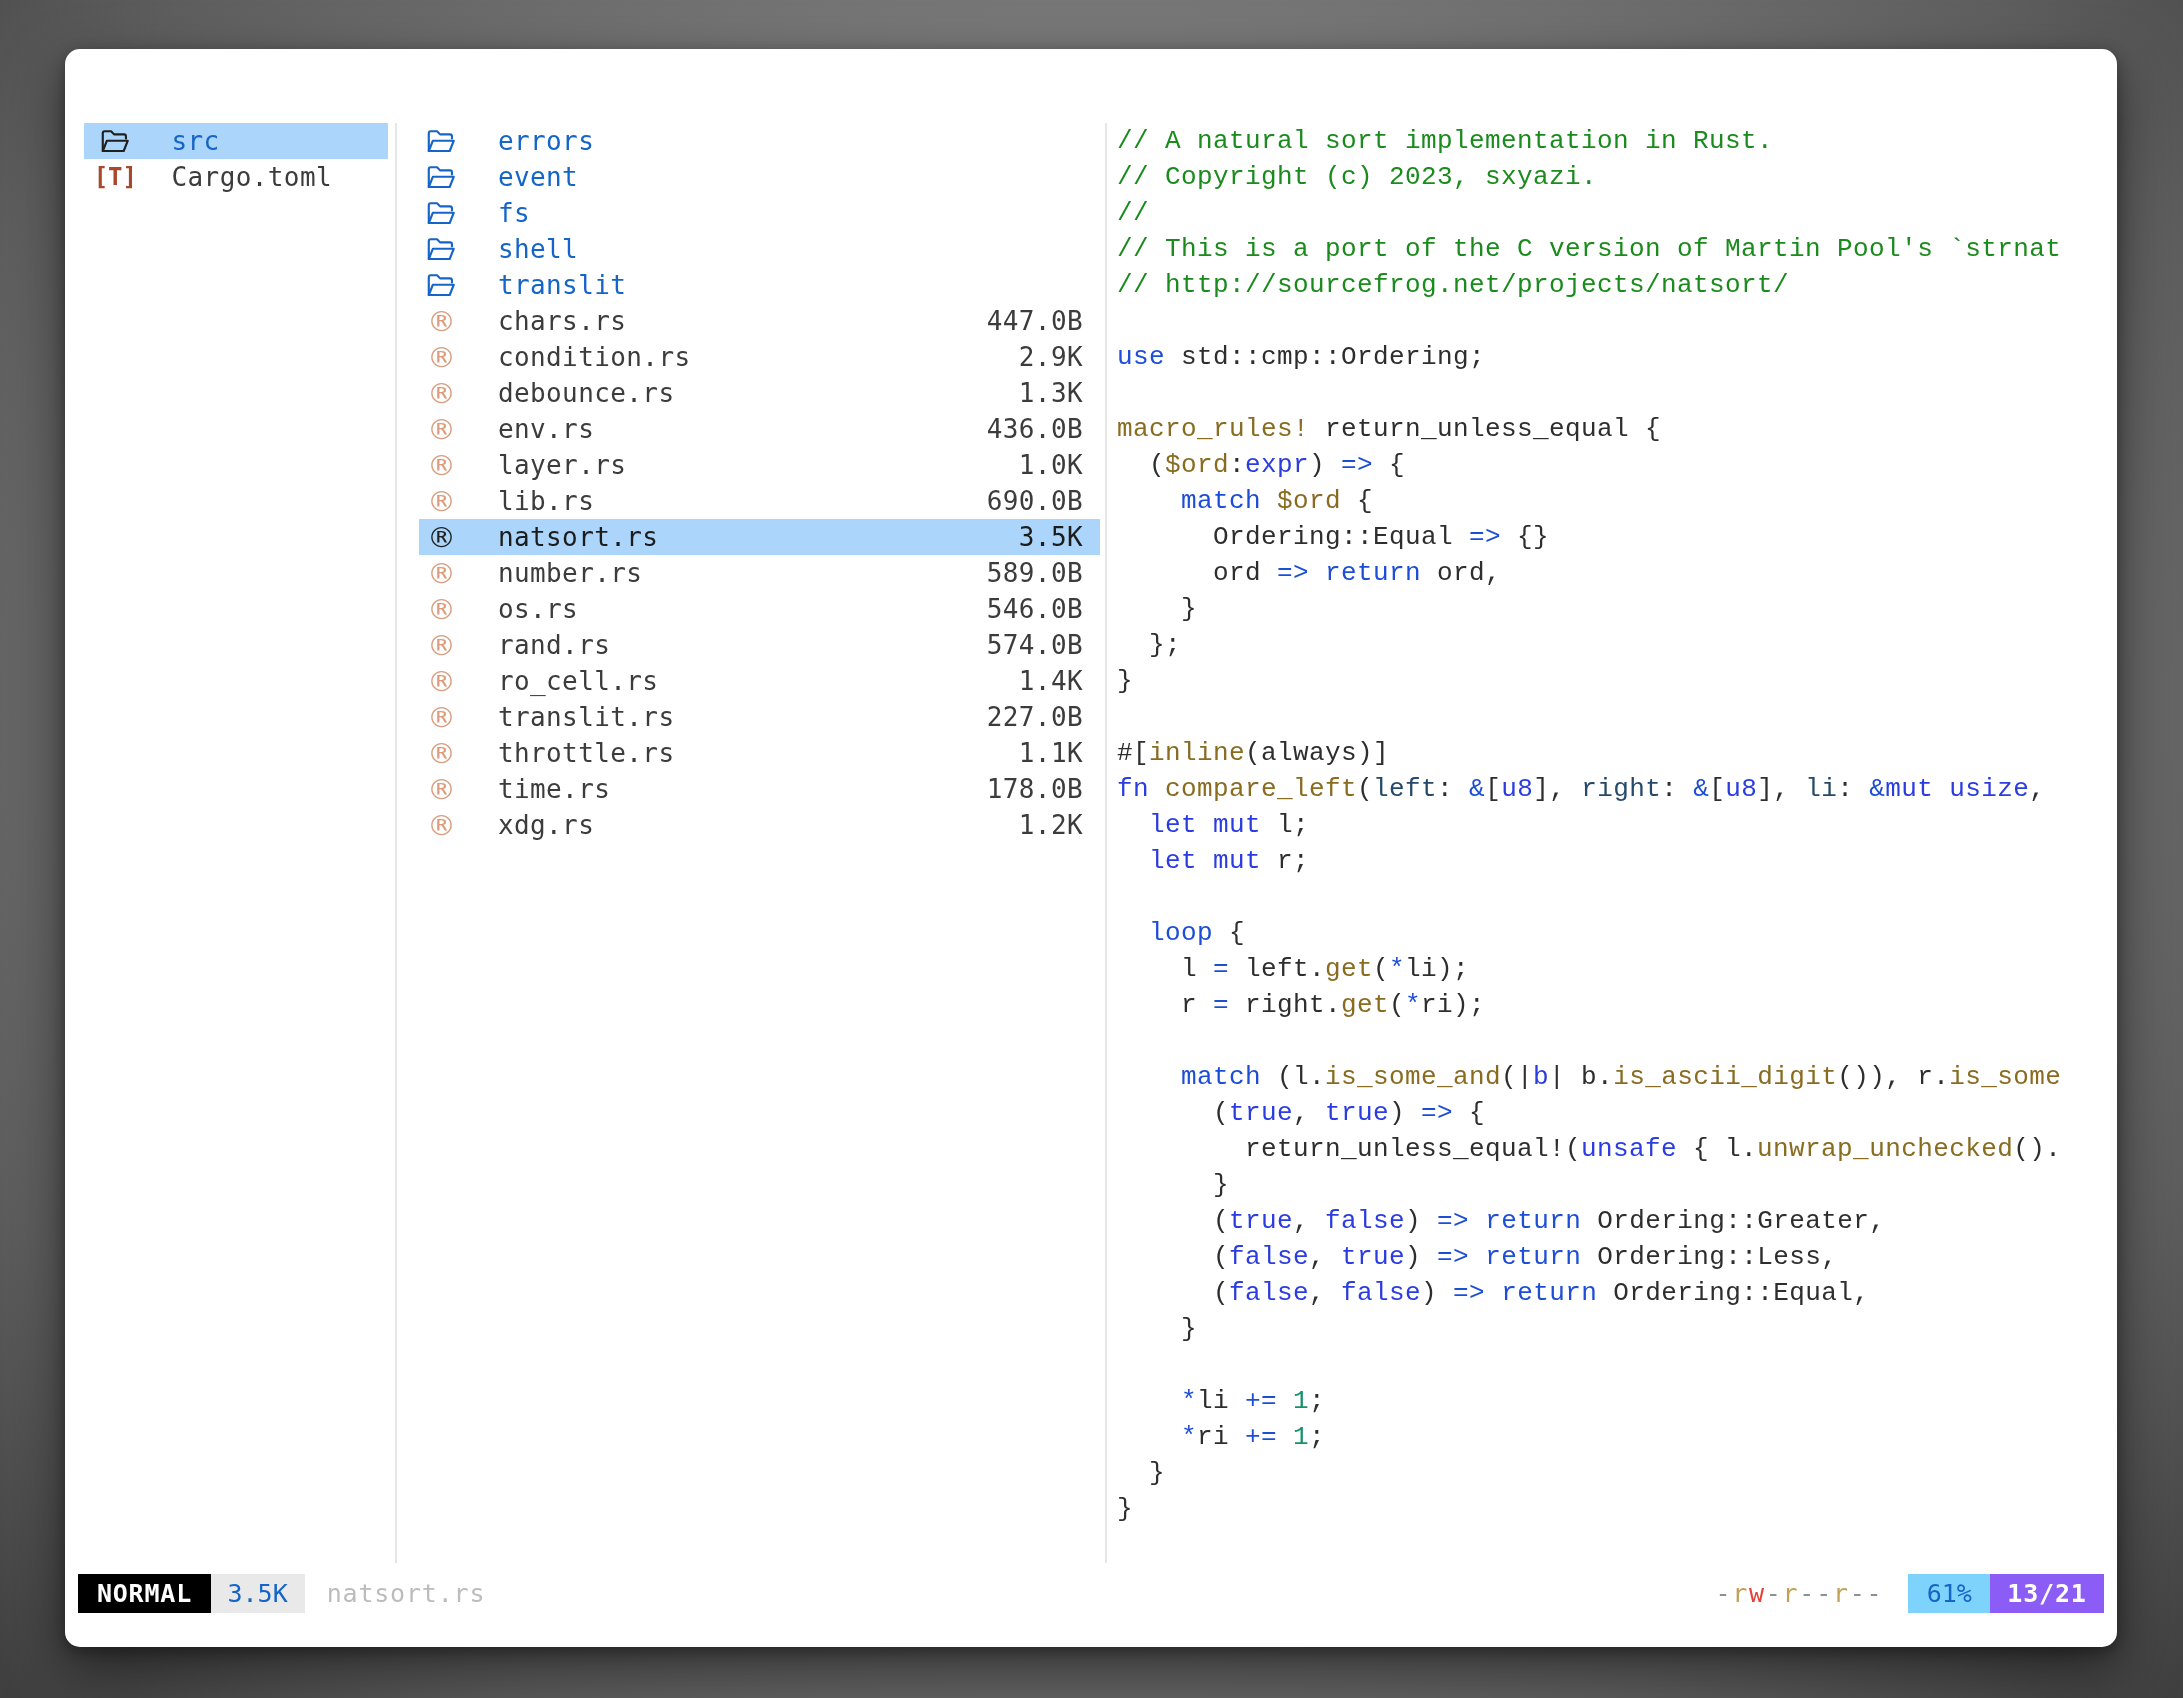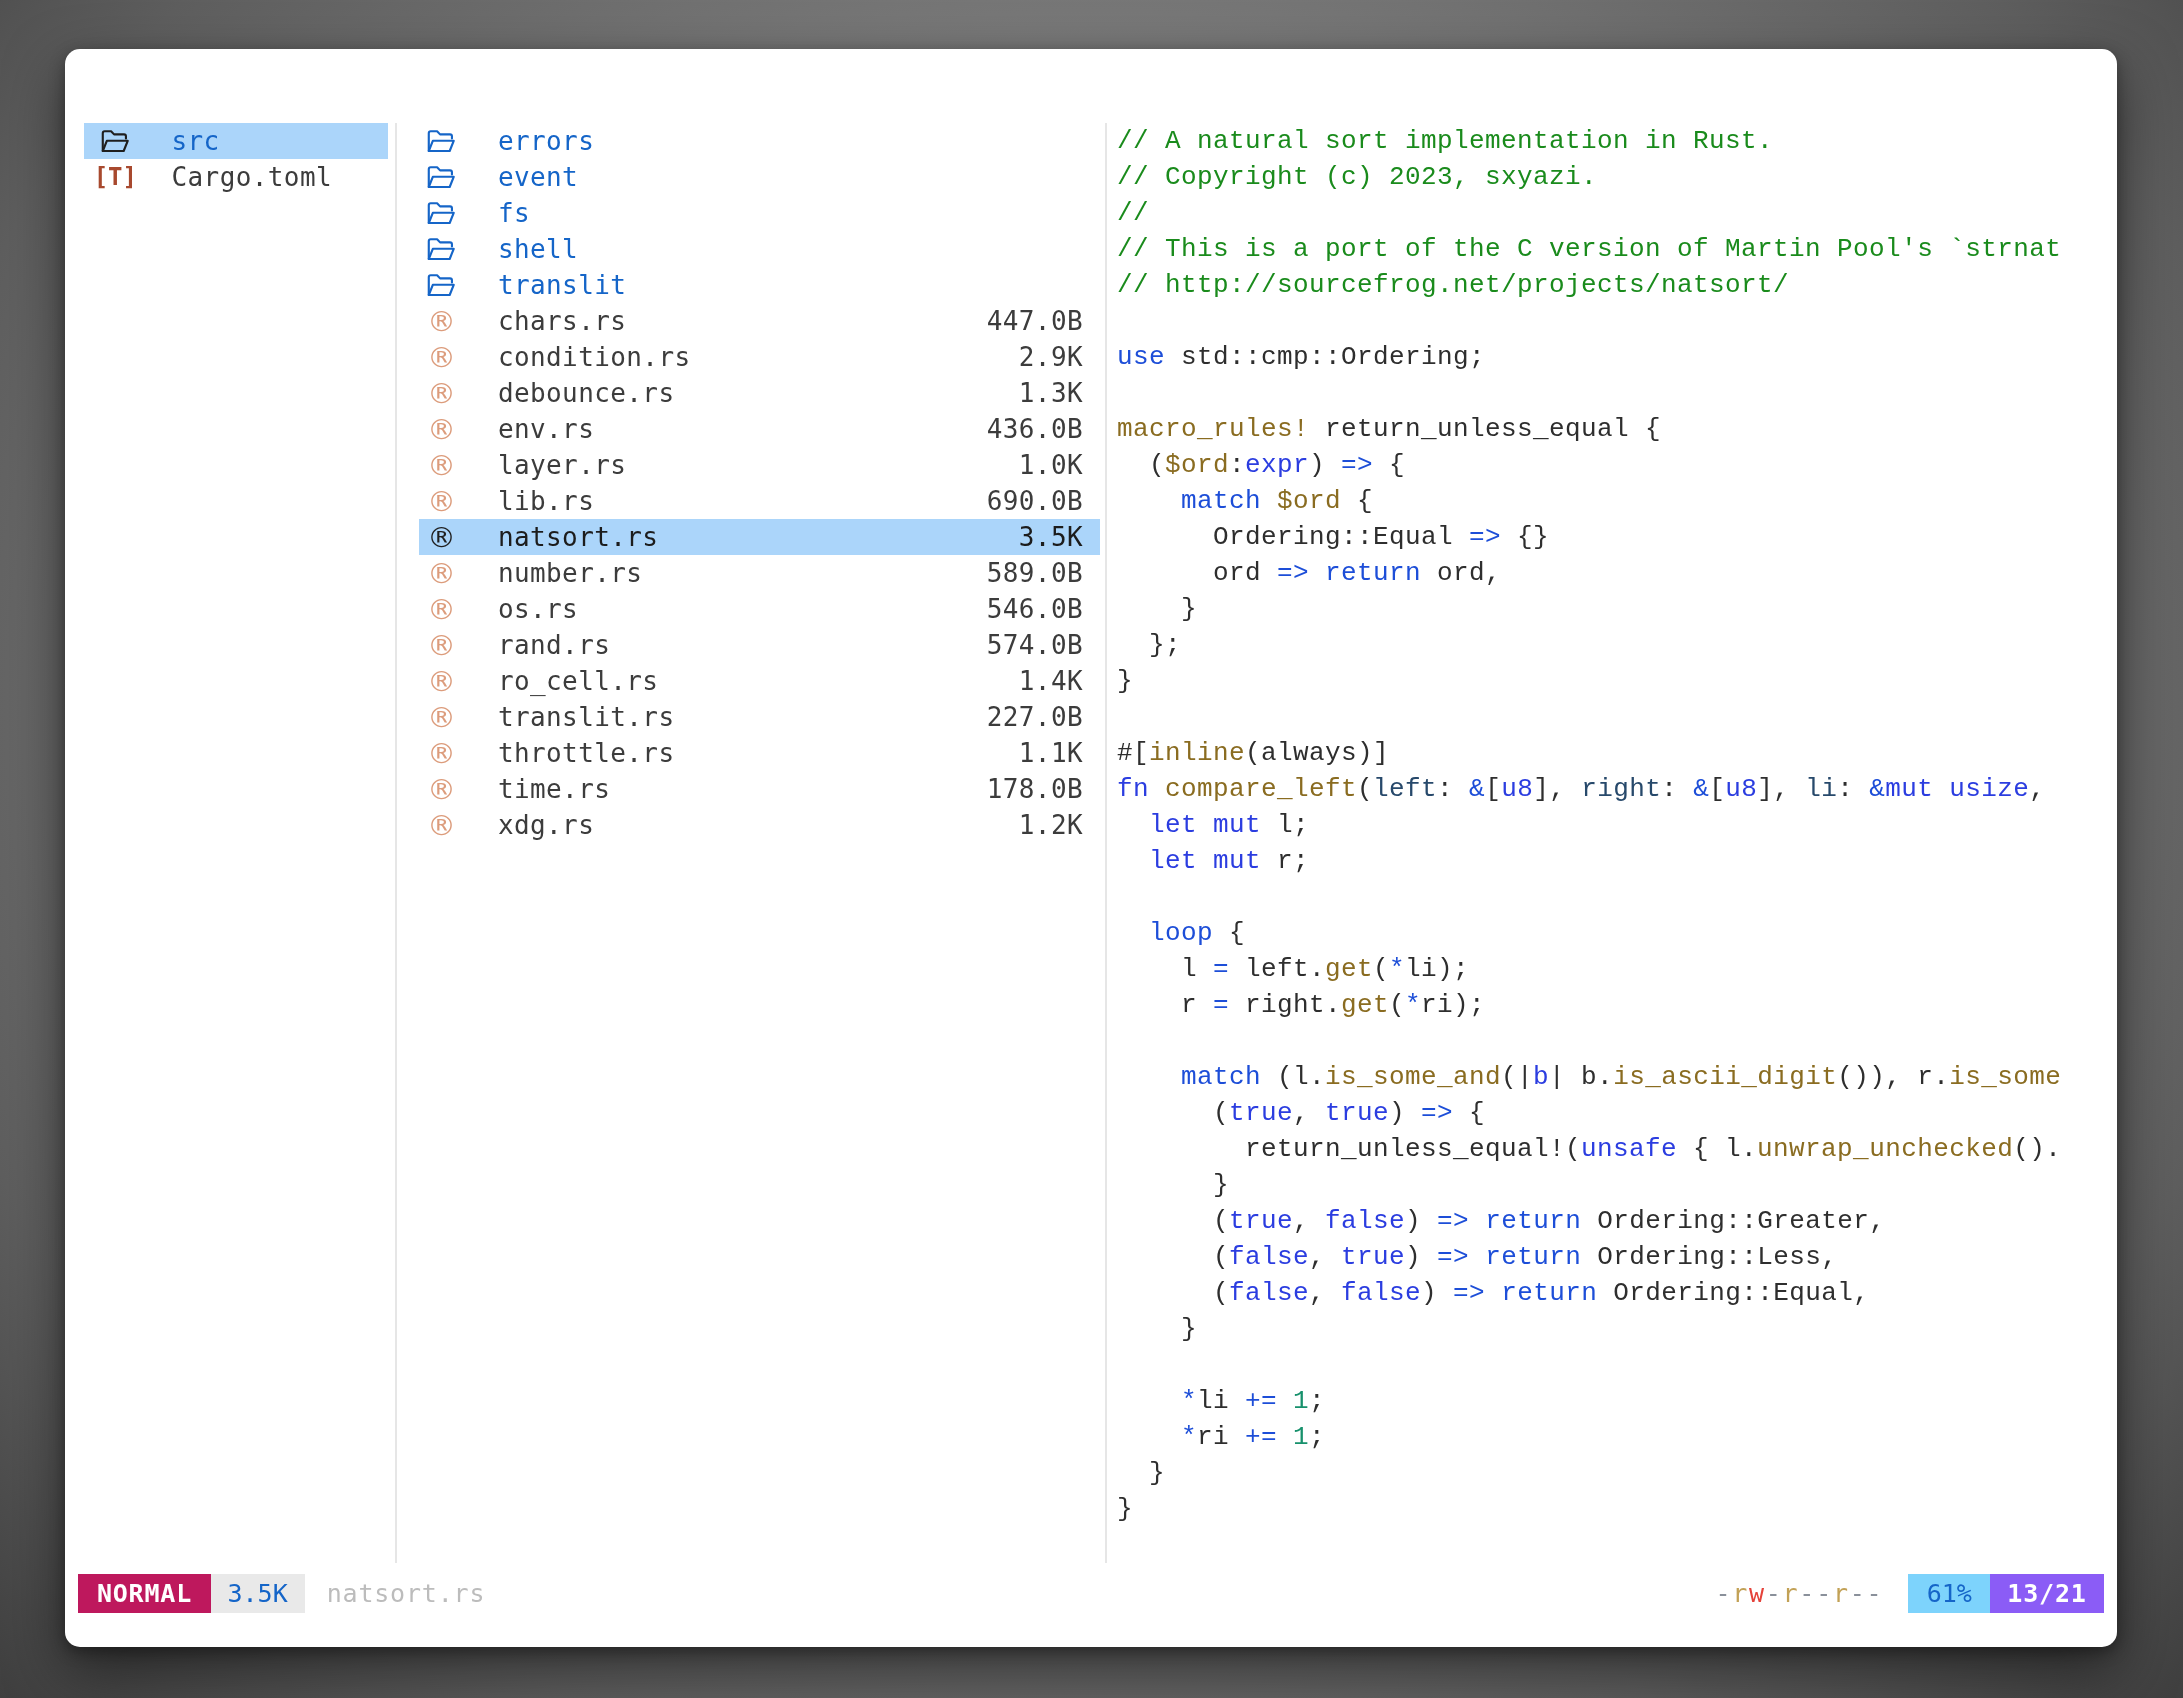--- a/index.html
+++ b/index.html
@@ -41,21 +41,21 @@
   }
   .cl{height:36px;line-height:36px;white-space:pre;font-size:26px;letter-spacing:0.4px;color:#2e2e2e;}
   .cm{color:#1a8b1c;} .kw{color:#1d4ed8;} .fn{color:#8a6c21;}
   .ty{color:#2b3de0;} .pr{color:#27496b;} .nm{color:#17916c;} .pl{color:#2e2e2e;}
   .statusbar{
     position:absolute;left:13.4px;right:13.4px;top:1525px;height:39px;
     display:flex;justify-content:space-between;align-items:center;font-size:25px;
   }
   .sb-left,.sb-right{display:flex;align-items:center;height:39px;}
   .chip{display:flex;align-items:center;height:39px;}
-  .chip.mode{background:#be185d;color:#ffffff;font-weight:bold;padding:0 18.5px;letter-spacing:0.8px;}
+  .chip.mode{background:#000000;color:#ffffff;font-weight:bold;padding:0 18.5px;letter-spacing:0.8px;}
   .chip.szchip{background:#e9e9e9;color:#1565c8;padding:0 17px;}
   .fname{color:#bcbcbc;margin-left:22px;letter-spacing:0.8px;}
   .perms{margin-right:25px;letter-spacing:1.7px;color:#8a909a;}
   .perms .tan{color:#c2a156;} .perms .red{color:#e5423a;} .perms .dim{color:#8a909a;}
   .chip.percent{background:#7dd3fc;color:#1565c8;padding:0 18.5px;}
   .chip.pos{background:#8b5cf6;color:#ffffff;font-weight:bold;padding:0 17px;letter-spacing:0.8px;}
 </style>
 </head>
 <body>
 

